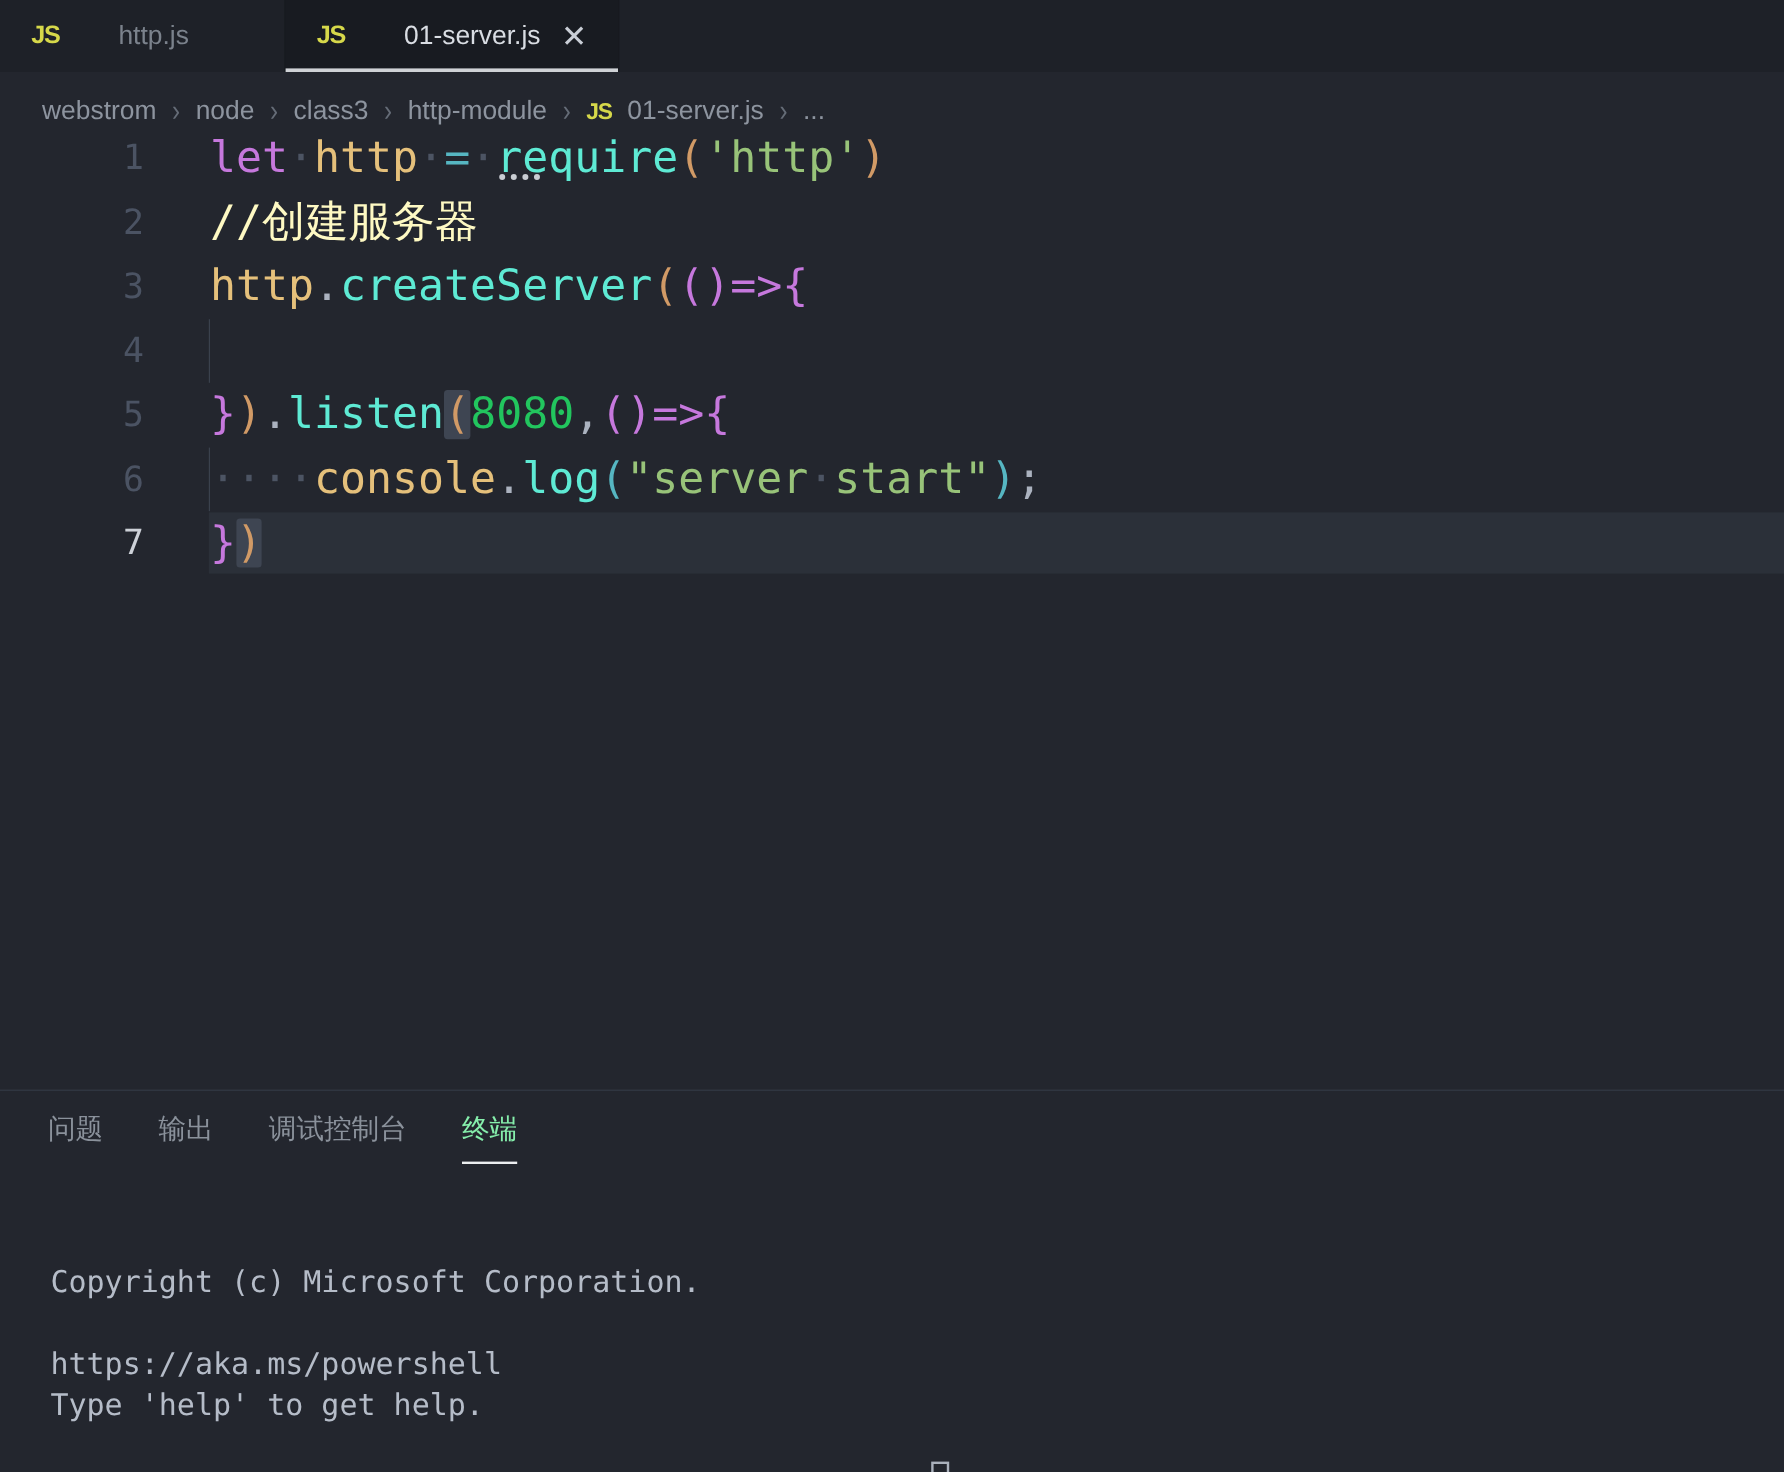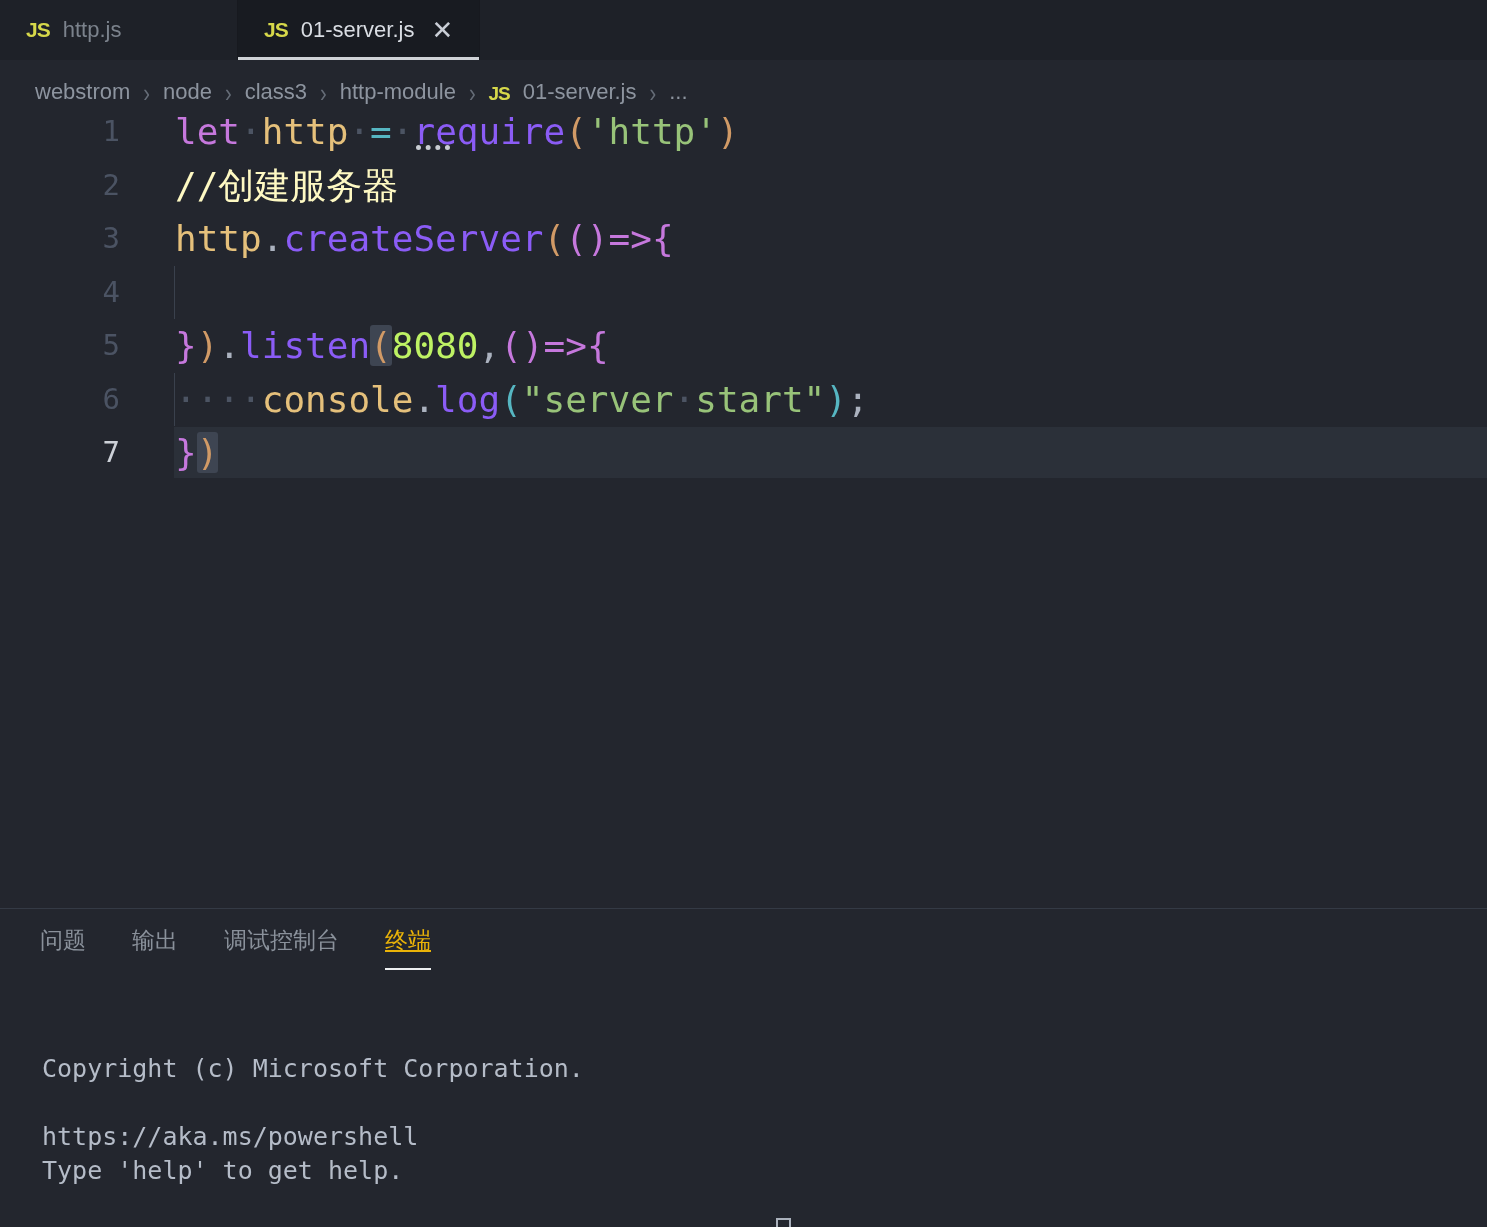--- a/index.html
+++ b/index.html
@@ -8,21 +8,21 @@
 
   
   .tabbar { position:absolute; top:0; left:0; width:1487px; height:60px;
             background:#1e2128; display:flex; }
   .tab { position:relative; height:60px; min-width:238px; display:flex; align-items:center;
          padding:0 26px; gap:13px; border-right:1px solid #17191f; cursor:default; }
   .tab.active { background:#181b21; }
   .tab.active::after { content:""; position:absolute; left:0; right:0; bottom:0; height:3px;
                        background:#cfd2d6; }
   .js-badge { color:#d6d84a; font-weight:bold; font-size:21px; letter-spacing:-1px; }
-  .tab-label { font-size:22px; color:#7b828c; }
+  .tab-label { font-size:22px; color:#7b828c;margin-left:36px; }
   .tab.active .tab-label { color:#d9dde3; }
   .close-x { color:#c9ced6; font-size:26px; line-height:1; margin-left:4px; font-weight:300; }
 
   
   .breadcrumb { position:absolute; top:60px; left:0; width:1487px; height:45px;
                 display:flex; align-items:flex-end; padding-left:35px; gap:13px;
                 font-size:22px; color:#8d949f; background:#23262e; }
   .crumb-sep { color:#656c77; font-size:20px; transform:scaleY(1.3); display:inline-block; }
   .crumb-js { color:#d6d84a; font-weight:bold; font-size:19px; letter-spacing:-1px; }
 
@@ -33,40 +33,40 @@
   .gutter-num { position:absolute; left:0; top:0; width:120px; height:53.5px;
                 text-align:right; font-family:"DejaVu Sans Mono", monospace;
                 font-size:29px; line-height:53.5px; color:#4b5363; }
   .code-line.current .gutter-num { color:#cdd1d8; }
   .indent-guide { position:absolute; left:174px; top:0; bottom:0; width:1px; background:#3a414d; }
   .code-text { position:absolute; left:175px; top:0; white-space:pre;
                font-family:"DejaVu Sans Mono", monospace; font-size:36px; line-height:53.5px; }
   .tok-kw  { color:#c678dd; }
   .tok-var { color:#e5c07b; }
   .tok-op  { color:#56b6c2; }
-  .tok-fn  { color:#8b5cf6; }
+  .tok-fn  { color:#5eead4; }
   .tok-str { color:#98c379; }
-  .tok-num { color:#bef264; }
+  .tok-num { color:#22c55e; }
   .tok-b1  { color:#d19a66; }
   .tok-b2  { color:#c678dd; }
   .tok-b3  { color:#56b6c2; }
   .tok-pl  { color:#abb2bf; }
   .tok-cm  { color:#fef9c3; }
   .tok-ws  { color:#4c5463; }
   .match   { background:#3e4552; border-radius:3px; }
   .hint    { position:relative; }
   .hint::after { content:""; position:absolute; left:3px; bottom:2px; width:34px;
                  border-bottom:5px dotted #c9cdd3; }
 
   
   .panel { position:absolute; top:908px; left:0; width:1487px; height:375px;
            background:#23262e; border-top:1px solid #343a45; }
   .panel-tabs { display:flex; gap:46px; padding:16px 0 0 40px; }
   .ptab { position:relative; font-size:23px; color:#8a919b; padding-bottom:14px; cursor:default; }
-  .ptab.active { color:#eab308;text-decoration:underline; }
+  .ptab.active { color:#86efac; }
   .ptab.active::after { content:""; position:absolute; left:0; right:0; bottom:0; height:2px;
                         background:#eceef0; }
 
   .terminal { position:absolute; left:42px; top:75px; right:0; bottom:0;
               font-family:"DejaVu Sans Mono", monospace; font-size:25px; line-height:34px;
               color:#b5bcc8; white-space:pre; }
   .term-line { height:34px; }
   .tok-t   { color:#b5bcc8; }
   .tok-cmd { color:#d19a66; }
   .term-cursor { position:absolute; left:734px; top:234px; width:15px; height:18px;

